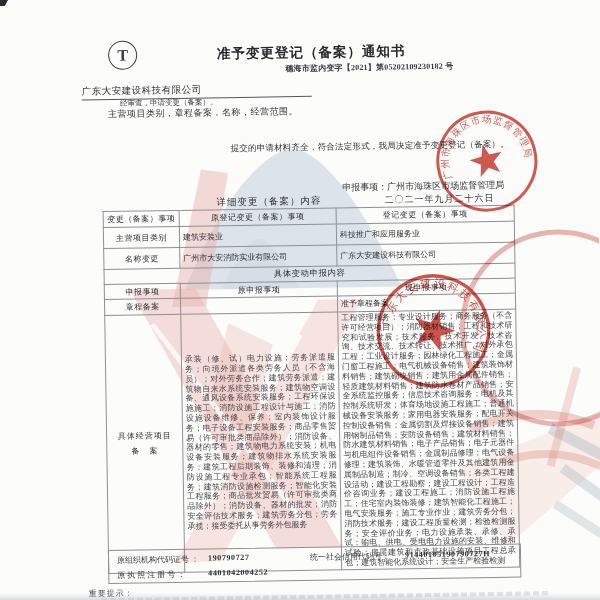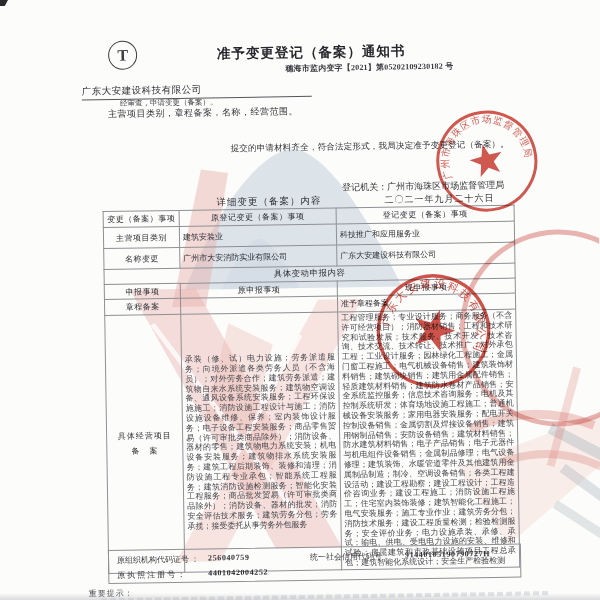--- a/index.html
+++ b/index.html
@@ -63,21 +63,21 @@
     <div class="abs logo" style="left:112px;top:38px;">
       <span>T</span>
     </div>
     <div class="abs title" style="left:150px;top:44px;width:330px;text-align:center;">准予变更登记（备案）通知书</div>
     <div class="abs docnum" style="left:289px;top:63px;">穗海市监内变字【2021】第05202109230182 号</div>
     <div class="abs company" style="left:85px;top:82px;font-size:9.5px;">广东大安建设科技有限公司</div>
     <div class="abs small" style="left:123px;top:96px;">经审查，申请变更（备案）。</div>
     <div class="abs body9" style="left:111px;top:105px;letter-spacing:.5px;">主营项目类别，章程备案，名称，经营范围。</div>
     <div class="abs" style="left:233px;top:142px;font-size:8.5px;color:#33343a;letter-spacing:.2px;">提交的申请材料齐全，符合法定形式，我局决定准予变更登记（备案）。</div>
     <div class="abs body9" style="left:344px;top:182px;">
-      <span>登记机关：</span><span>广州市海珠区市场监督管理局</span>
+      <span>申报事项：</span><span>广州市海珠区市场监督管理局</span>
     </div>
     <div class="abs body9" style="left:386px;top:195px;letter-spacing:1px;">二〇二一年九月二十六日</div>
     <div class="abs sect" style="left:218px;top:195px;">详细变更（备案）内容</div>
 
     <div class="abs" style="left:104px;top:208px;">
       <table class="doc">
         <colgroup>
             <col style="width:76px">
             <col style="width:157px">
             <col style="width:178px">
@@ -118,21 +118,21 @@
           </td>
           <td class="scope">承装（修、试）电力设施；劳务派遣服务；向境外派遣各类劳务人员（不含海员）；对外劳务合作；建筑劳务派遣；建筑物自来水系统安装服务；建筑物空调设备、通风设备系统安装服务；工程环保设施施工；消防设施工程设计与施工；消防设施设备维修、保养；室内装饰设计服务；电子设备工程安装服务；商品零售贸易（许可审批类商品除外）；消防设备、器材的零售；建筑物电力系统安装；机电设备安装服务；建筑物排水系统安装服务；建筑工程后期装饰、装修和清理；消防设施工程专业承包；智能系统工程服务；建筑消防设施检测服务；智能化安装工程服务；商品批发贸易（许可审批类商品除外）；消防设备、器材的批发；消防安全评估技术服务；建筑劳务分包；劳务承揽；接受委托从事劳务外包服务</td>
           <td class="scope">工程管理服务；专业设计服务；商务服务（不含许可经营项目）；消防器材销售；工程和技术研究和试验发展；技术服务、技术开发、技术咨询、技术交流、技术转让、技术推广；对外承包工程；工业设计服务；园林绿化工程施工；金属门窗工程施工；电气机械设备销售；建筑装饰材料销售；建筑砌块销售；建筑用金属配件销售；轻质建筑材料销售；建筑防水卷材产品销售；安全系统监控服务；信息技术咨询服务；电机及其控制系统研发；体育场地设施工程施工；普通机械设备安装服务；家用电器安装服务；配电开关控制设备销售；金属切割及焊接设备销售；建筑用钢制品销售；安防设备销售；建筑材料销售；防水建筑材料销售；电子产品销售；电子元器件与机电组件设备销售；金属制品修理；电气设备修理；建筑装饰、水暖管道零件及其他建筑用金属制品制造；制冷、空调设备销售；各类工程建设活动；建设工程勘察；建设工程设计；工程造价咨询业务；建设工程施工；消防设施工程施工；住宅室内装饰装修；建筑智能化工程施工；电气安装服务；施工专业作业；建筑劳务分包；消防技术服务；建设工程质量检测；检验检测服务；安全评价业务；电力设施承装、承修、承试：输电、供电、受电电力设施的安装、维修和试验；房屋建筑和市政基础设施项目工程总承包；建筑智能化系统设计；安全生产检验检测</td>
         </tr>
       </tbody>
         </table>
     </div>
 
     <div class="abs fbox" style="left:104px;top:547px;">
       <span style="left:8px;top:4px;">原组织机构代码证号 ：</span>
-      <span class="fval" style="left:99px;top:4px;">256040759</span>
+      <span class="fval" style="left:99px;top:4px;">190790727</span>
       <span style="left:201px;top:4px;">统一社会信用代码号：</span>
       <span class="fval" style="left:296px;top:4px;">91440105190790727H</span>
       <span style="left:8px;top:19px;">原 执 照 注 册 号 ：</span>
       <span class="fval" style="left:99px;top:19px;font-family:Liberation Serif, serif;">4401042004252</span>
     </div>
 
     <div class="abs notice" style="left:84px;top:585px;">重要提示：</div>
     <div class="abs faded-line" style="left:96px;top:595px;width:450px;height:4px;"></div>
 
     <svg class="stamps" width="600" height="600" viewBox="0 0 600 600">

